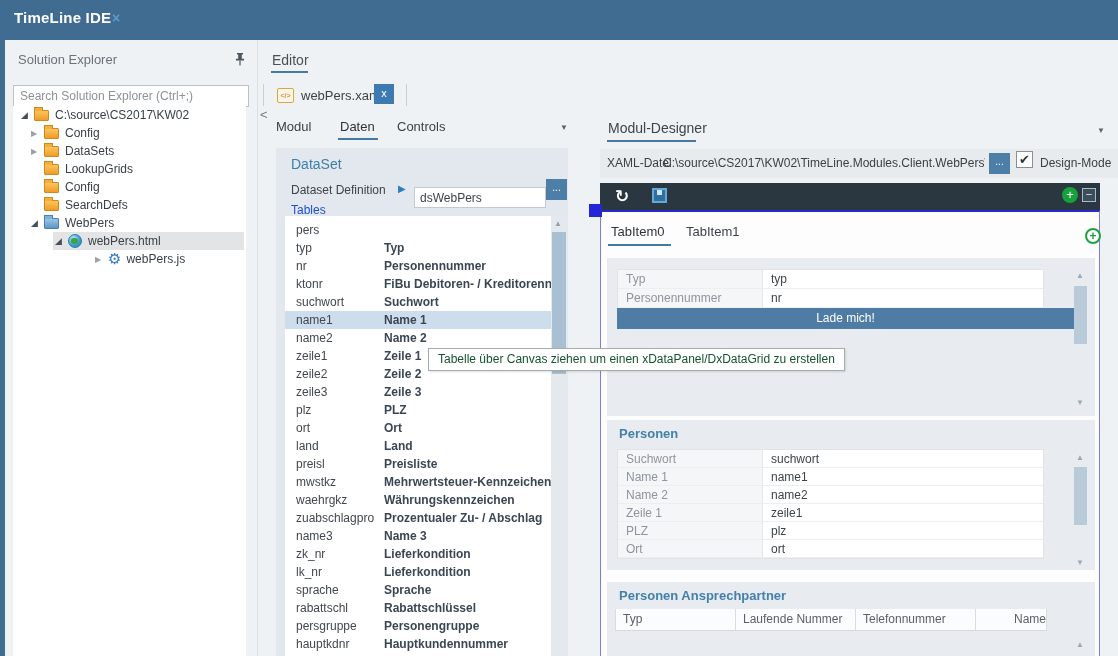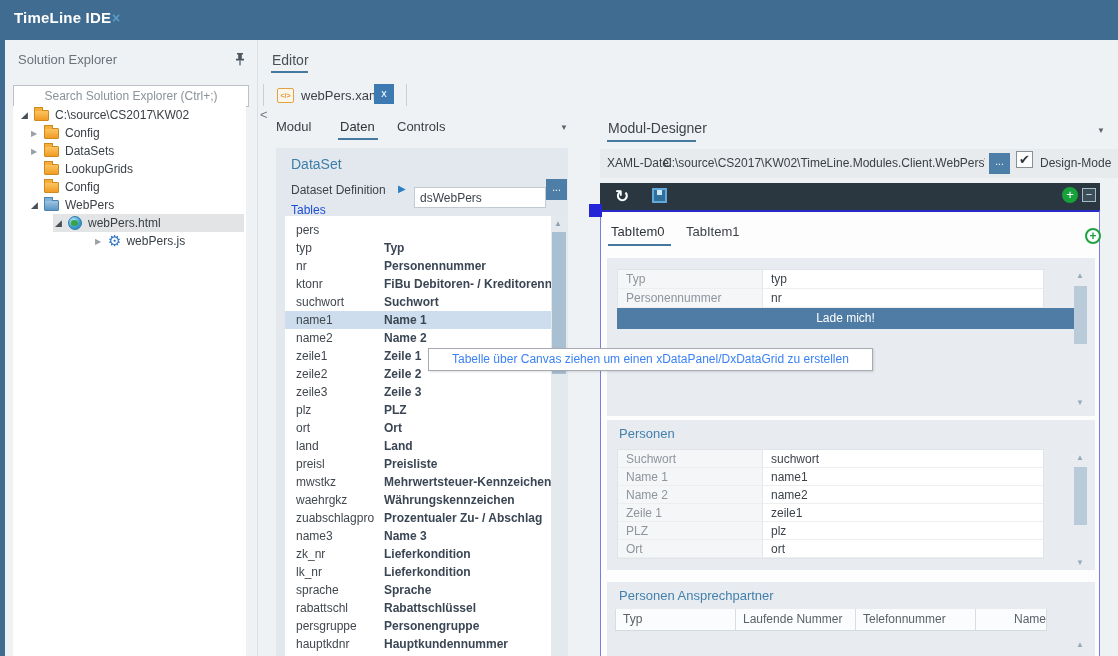--- a/index.html
+++ b/index.html
@@ -10,21 +10,21 @@
   
   .titlebar { position:absolute; left:0; top:0; width:1118px; height:40px; background:#3f6c90; }
   .titlebar .title { position:absolute; left:14px; top:9px; color:#fff; font-size:15px; font-weight:bold; letter-spacing:.2px; }
   .titlebar .tclose { position:absolute; left:112px; top:10px; color:#5b9ccb; font-size:14px; font-weight:bold; cursor:pointer; }
   .lstrip { position:absolute; left:0; top:40px; width:5px; height:616px; background:#3f6c90; }
   .vdivider { position:absolute; left:257px; top:40px; width:1px; height:616px; background:#dcе0e4; background:#dce0e4; }
 
   
   .se-title { position:absolute; left:18px; top:52px; font-size:13px; color:#6a727a; }
   .pin { position:absolute; left:234px; top:52px; width:12px; height:14px; }
-  .se-search { position:absolute; left:13px; top:85px; width:236px; height:22px; border:1px solid #bac1c8; background:#fff; font-size:12px; color:#40464c; padding:0 6px; font-family:inherit;text-align:center; }
+  .se-search { position:absolute; left:13px; top:85px; width:236px; height:22px; border:1px solid #bac1c8; background:#fff; font-size:12px; color:#40464c; padding:0 6px; font-family:inherit; }
   .se-search::placeholder { color:#8b9298; }
   .tree { position:absolute; left:13px; top:106px; width:233px; height:550px; background:#fff; }
   .trow { height:18px; display:flex; align-items:center; font-size:12px; color:#3a4046; position:relative; z-index:0; cursor:default; white-space:nowrap; }
   .trow.sel::before { content:''; position:absolute; left:40px; right:2px; top:0; height:100%; background:#e2e4e6; z-index:-1; }
   .lv0 { padding-left:8px; } .lv1 { padding-left:18px; } .lv2 { padding-left:42px; } .lv3 { padding-left:82px; }
   .exp { width:13px; flex:none; font-size:8px; color:#9aa1a8; }
   .exp.open { color:#474e55; font-size:9px; }
   .ic-folder { width:15px; height:11px; background:linear-gradient(#fcc45f,#f09c26); border:1px solid #cf8a1e; border-radius:1px; position:relative; margin:0 6px 0 0; flex:none; }
   .ic-folder::before { content:''; position:absolute; top:-4px; left:-1px; width:7px; height:3px; background:#f5ad3c; border:1px solid #cf8a1e; border-bottom:none; }
   .ic-folder.blue { background:linear-gradient(#9cc4e2,#5b97c6); border-color:#4a81ad; }
@@ -77,34 +77,34 @@
   .ic-floppy { position:absolute; left:652px; top:188px; width:15px; height:15px; background:#2e6f9e; border:2px solid #62a8d8; }
   .ic-floppy::before { content:''; position:absolute; top:0; left:3px; width:5px; height:5px; background:#cfe6f4; }
   .ic-plusfill { position:absolute; left:1062px; top:187px; width:16px; height:16px; border-radius:50%; background:#16a13a; color:#fff; font-size:13px; line-height:15px; text-align:center; cursor:pointer; }
   .ic-minusbox { position:absolute; left:1082px; top:188px; width:14px; height:14px; background:#3c4e5a; border:1px solid #a7bcc9; color:#e8f0f5; font-size:11px; line-height:11px; text-align:center; cursor:pointer; }
   .handle { position:absolute; left:589px; top:204px; width:13px; height:13px; background:#2525d8; }
   .canvas { position:absolute; left:600px; top:210px; width:500px; height:446px; background:#fdfdfe; border-left:1px solid #7d7de0; border-right:1px solid #7d7de0; border-top:2px solid #2a2ac8; }
   .ttab { position:absolute; top:224px; font-size:13px; cursor:pointer; }
   .ttab-underline { position:absolute; left:608px; top:244px; width:63px; height:2px; background:#45799f; }
   .ic-plusout { position:absolute; left:1085px; top:228px; width:16px; height:16px; border-radius:50%; border:2px solid #1ea23f; color:#1ea23f; font-weight:bold; font-size:12px; line-height:12px; text-align:center; cursor:pointer; }
   .section { position:absolute; left:607px; width:488px; background:#e8ecf0; }
-  .sec-title { position:absolute; font-size:13px; font-weight:normal; color:#4380ab; }
+  .sec-title { position:absolute; font-size:13px; font-weight:bold; color:#4380ab; }
   .formtable { position:absolute; background:#fff; border:1px solid #e0e4e8; }
   .frml { width:145px; flex:none; background:#f5f6f8; color:#8d959d; font-size:12px; padding:2px 8px; border-right:1px solid #e4e7ea; border-bottom:1px solid #eceef0; white-space:nowrap; }
   .frmv { flex:1; color:#3d434a; font-size:12px; padding:2px 8px; border-bottom:1px solid #eceef0; white-space:nowrap; }
   .frm-row { display:flex; height:19px; align-items:stretch; }
   .btn-load { position:absolute; left:617px; top:308px; width:457px; height:21px; background:#4e7ca4; color:#fff; font-size:12px; text-align:center; line-height:21px; cursor:pointer; }
   .sarrow { position:absolute; font-size:8px; color:#98a9b7; }
   .sthumb { position:absolute; width:13px; background:#b9cbd9; }
   .grid-head { position:absolute; left:615px; top:609px; width:432px; height:22px; background:#fbfcfd; border-bottom:1px solid #d5dade; display:flex; }
   .gcol { border-left:1px solid #d9dde1; font-size:12px; color:#5a6268; padding:3px 0 0 7px; white-space:nowrap; }
   .gcol:last-child { border-right:1px solid #d9dde1;text-align:right; }
 
   
-  .tooltip { position:absolute; left:428px; top:348px; height:23px; background:#fff; border:1px solid #a5abb1; font-size:12px; color:#3b82f6; line-height:21px; padding:0 23px; white-space:nowrap; z-index:60; box-shadow:1px 1px 2px rgba(0,0,0,.12); }
+  .tooltip { position:absolute; left:428px; top:348px; height:23px; background:#fff; border:1px solid #a5abb1; font-size:12px; color:#14532d; line-height:21px; padding:0 9px; white-space:nowrap; z-index:60; box-shadow:1px 1px 2px rgba(0,0,0,.12); }
 </style>
 </head>
 <body>
 
 <div class="screen">
 
   <div class="titlebar">
     <span class="title">TimeLine IDE</span>
     <span class="tclose">×</span>
   </div>
@@ -136,20 +136,25 @@
     </div>
     <div class="trow lv1">
       <span class="exp"></span>
       <span class="ic-folder"></span>
       <span>LookupGrids</span>
     </div>
     <div class="trow lv1">
       <span class="exp"></span>
       <span class="ic-folder"></span>
       <span>Config</span>
+    </div>
+    <div class="trow lv1">
+      <span class="exp"></span>
+      <span class="ic-folder"></span>
+      <span>SearchDefs</span>
     </div>
     <div class="trow lv1">
       <span class="exp open">◢</span>
       <span class="ic-folder blue"></span>
       <span>WebPers</span>
     </div>
     <div class="trow lv2 sel">
       <span class="exp open">◢</span>
       <span class="ic-globe"></span>
       <span>webPers.html</span>

